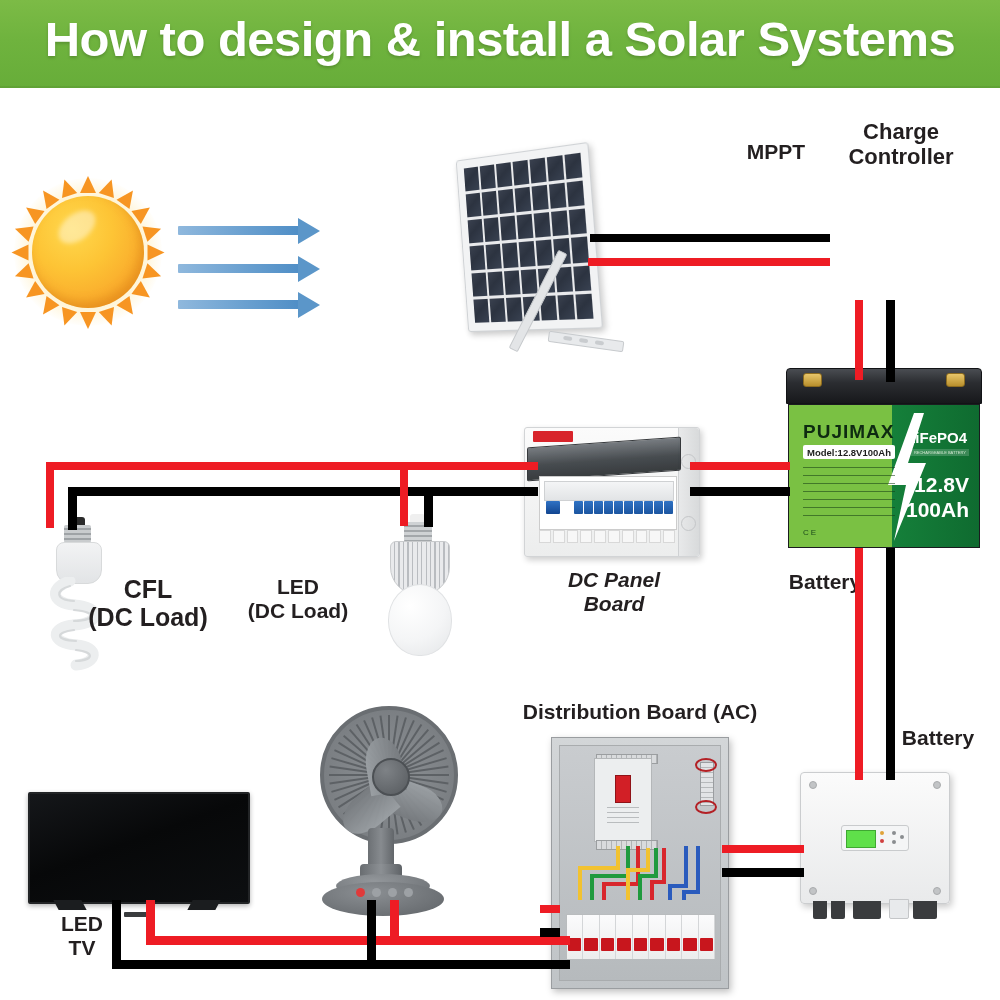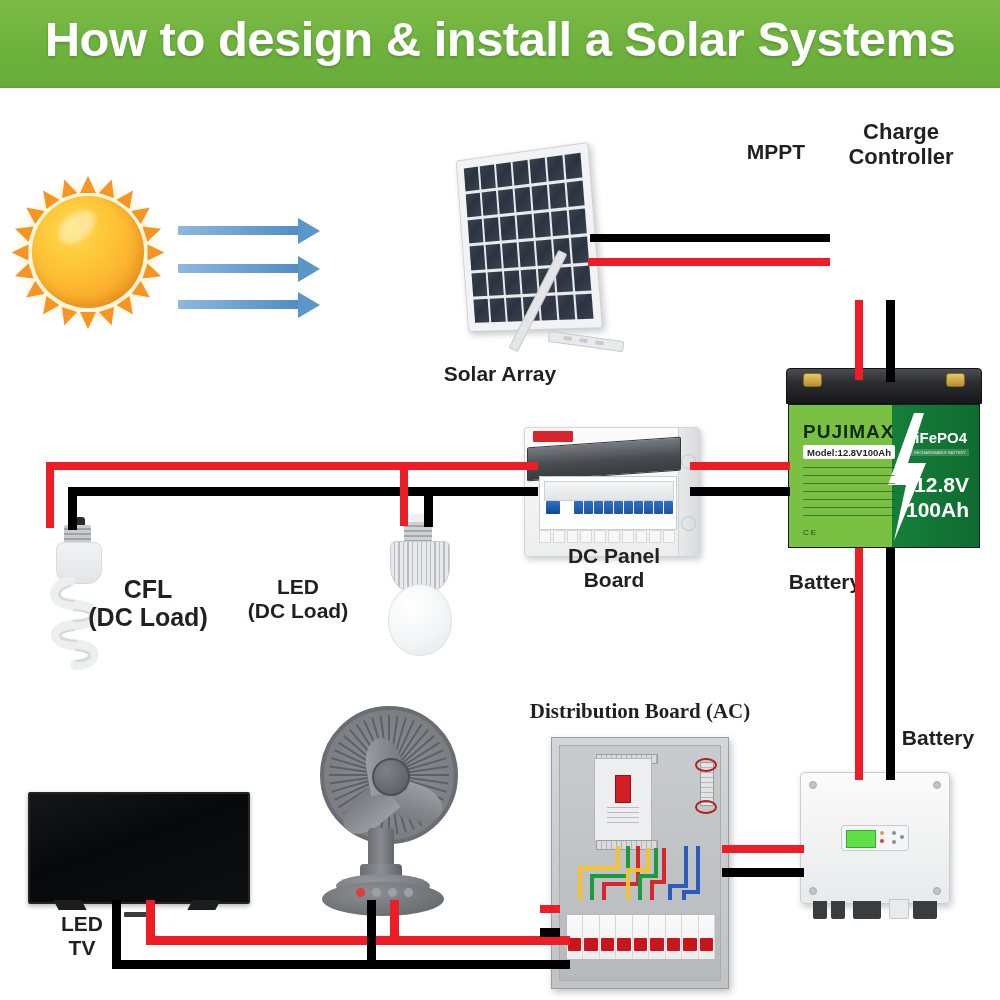--- a/index.html
+++ b/index.html
@@ -310,21 +310,20 @@
           </div>
         </div>
     </div>
     <div class="stand"></div>
     <div class="stand2">
       <div class="stand-hole" style="left:14px;"></div>
       <div class="stand-hole" style="left:30px;"></div>
       <div class="stand-hole" style="left:46px;"></div>
     </div>
   </div>
-  <div class="lbl" style="left:380px;top:362px;width:240px;font-size:21px;">Solar Array</div>
 
   <div class="lbl" style="left:716px;top:140px;width:120px;font-size:21px;">MPPT</div>
   <div class="lbl" style="left:806px;top:120px;width:190px;font-size:22px;">Charge
 Controller</div>
 
 
   <div class="bat">
     <div class="bat-top">
       <div class="term" style="left:16px;"></div>
       <div class="term" style="right:16px;"></div>
@@ -373,21 +372,21 @@
       <div class="dcp-slot"></div>
       <div class="dcp-slot"></div>
       <div class="dcp-slot"></div>
       <div class="dcp-slot"></div>
       <div class="dcp-slot"></div>
       <div class="dcp-slot"></div>
       <div class="dcp-slot"></div>
       <div class="dcp-slot"></div>
     </div>
   </div>
-  <div class="lbl" style="left:514px;top:544px;width:200px;font-size:21px;">DC Panel
+  <div class="lbl" style="left:514px;top:568px;width:200px;font-size:21px;font-style:italic;">DC Panel
 Board</div>
 
   <div class="cfl">
     <div class="cfl-tip"></div>
     <div class="cfl-base"></div>
     <div class="cfl-body"></div>
     <svg class="coil" viewBox="0 0 68 96">
       <g fill="none" stroke="#eceeef" stroke-width="11" stroke-linecap="round">
         <path d="M26 4 C 6 10, 6 26, 30 28"></path>
         <path d="M30 28 C 58 30, 58 46, 30 48"></path>
@@ -407,21 +406,21 @@
 
   <div class="ledb">
     <div class="ledb-tip"></div>
     <div class="ledb-base"></div>
     <div class="ledb-fin"></div>
     <div class="ledb-globe"></div>
   </div>
   <div class="lbl" style="left:218px;top:575px;width:160px;font-size:21px;">LED
 (DC Load)</div>
 
-  <div class="lbl" style="left:470px;top:700px;width:340px;font-size:21px;font-family:Liberation Serif, serif;">Distribution Board (AC)</div>
+  <div class="lbl" style="left:470px;top:700px;width:340px;font-size:21px;">Distribution Board (AC)</div>
   <div class="db">
     <div class="db-inner"></div>
     <div class="db-term" style="left:44px;top:16px;"></div>
     <div class="db-main">
       <div class="db-main-sw"></div>
       <div style="position:absolute;left:12px;top:48px;width:32px;height:18px;
                   background-image:repeating-linear-gradient(180deg,#b9bcbe 0 1px,transparent 1px 5px);"></div>
     </div>
     <div class="db-term" style="left:44px;top:102px;"></div>
     <div class="db-neutral"></div>

